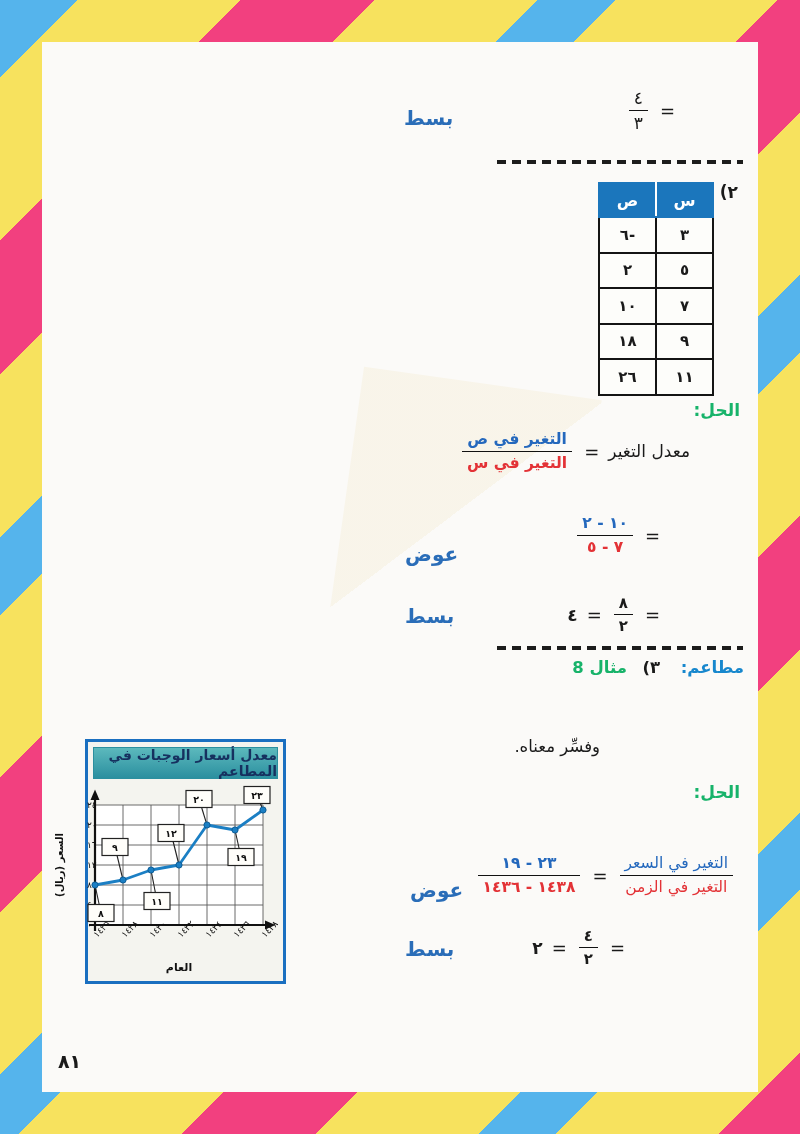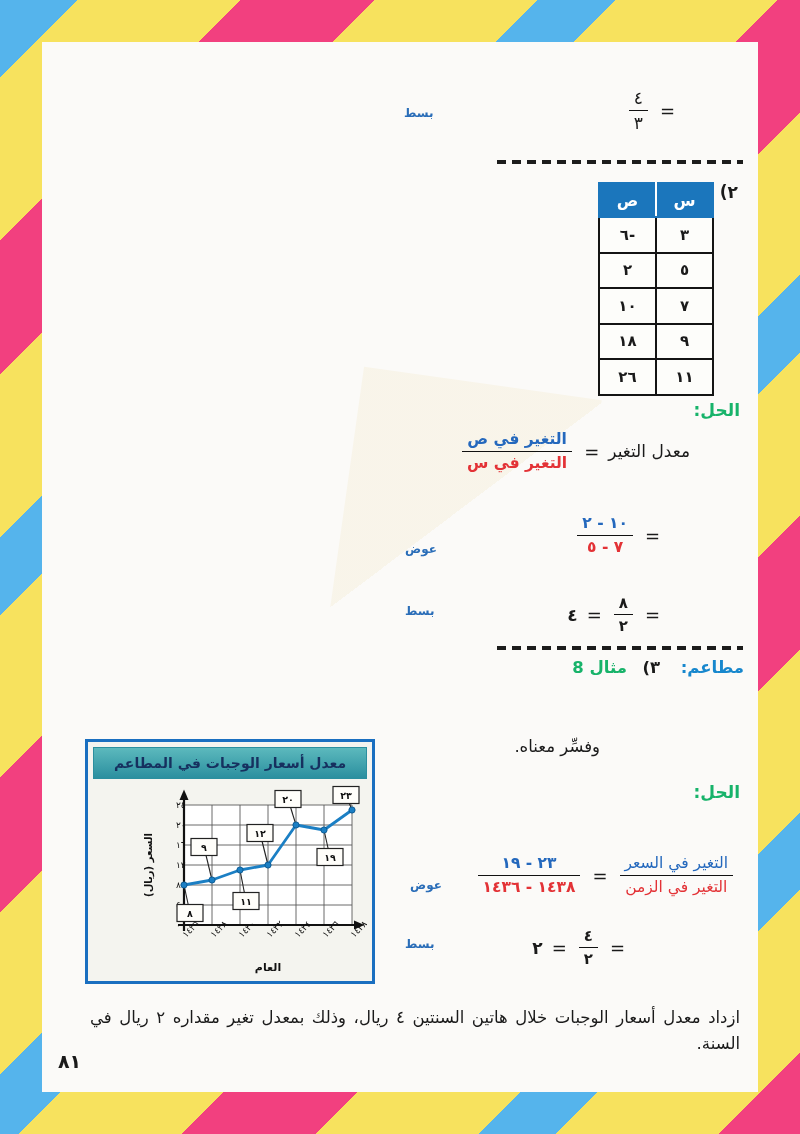--- a/index.html
+++ b/index.html
@@ -24,35 +24,35 @@
   .wm{position:absolute;pointer-events:none;opacity:.55}
   .wm1{left:300px;top:340px;width:240px;height:300px;
        background:linear-gradient(135deg,#f6f0de 0 45%,rgba(246,240,222,0) 45%);transform:rotate(8deg)}
   .abs{position:absolute}
   .eq{position:absolute;display:flex;align-items:center;gap:9px;direction:rtl;font-size:17px}
   .frac{display:inline-flex;flex-direction:column;align-items:center;line-height:1.2;padding:0 3px;text-align:center}
   .frac .bar{align-self:stretch;height:0;border-top:1.8px solid #111;margin:2px 0}
   .frac .num,.frac .den{padding:0 5px;white-space:nowrap}
   .bluetxt{color:#2468bd}
   .redtxt{color:var(--red)}
-  .side-label{position:absolute;color:var(--blue-label);font-size:12px;font-weight:600}
+  .side-label{position:absolute;color:var(--blue-label);font-size:20px;font-weight:600}
   .dashline{position:absolute;height:3.5px;
     background:repeating-linear-gradient(90deg,#1c1c1c 0 9px,rgba(0,0,0,0) 9px 15px)}
   .green{color:var(--green);font-weight:bold}
   .soltitle{position:absolute;font-size:17px}
   .bodytext{position:absolute;font-size:16.5px;line-height:1.55}
   
   .vtable{border-collapse:collapse;direction:rtl;border:2.5px solid #141414}
   .vtable th{background:var(--table-header-blue);color:#fff;font-size:16px;font-weight:bold;
     width:53px;height:30px;border:2px solid var(--table-header-blue)}
   .vtable th:first-child{border-left:2.5px solid #fff}
   .vtable td{border:2px solid #141414;width:53px;height:31.5px;text-align:center;
     font-weight:bold;font-size:15px;background:#fdfdfa}
   
-  .chartbox{position:absolute;left:43px;top:697px;width:290px;height:245px;
+  .chartbox{position:absolute;left:43px;top:697px;width:201px;height:245px;
     background:#f4f4ef;border:3px solid #1a6fc0;box-sizing:border-box;padding:5px}
   .charttitle{height:30px;display:flex;align-items:center;justify-content:center;
     background:linear-gradient(#5cb9bd,#2b8f9f);color:#16305f;font-weight:bold;font-size:14px;
     border:1px solid #2b8f9f;margin-bottom:4px}
   .pagenum{position:absolute;left:16px;top:1008px;font-size:19px;font-weight:bold}
   .exline{position:absolute;font-size:16.5px;white-space:nowrap}
 </style>
 </head>
 <body>
 
@@ -237,16 +237,15 @@
     <span class="frac" style="font-size:15px;font-weight:600">
       <span class="num">٤</span>
       <span class="bar"></span>
       <span class="den">٢</span>
     </span>
     <span style="font-size:18px">=</span>
     <span style="font-weight:600">٢</span>
   </div>
   <span class="side-label" style="left:363px;top:895px">بسط</span>
 
-  <div class="bodytext" style="right:18px;left:48px;top:963px;text-align:justify">ازداد معدل أسعار الوجبات خلال هاتين السنتين ٤ ريال، وذلك بمعدل تغير مقداره ٢ ريال في السنة.</div>
 
   <span class="pagenum">٨١</span>
 </div>
 
 </body></html>

